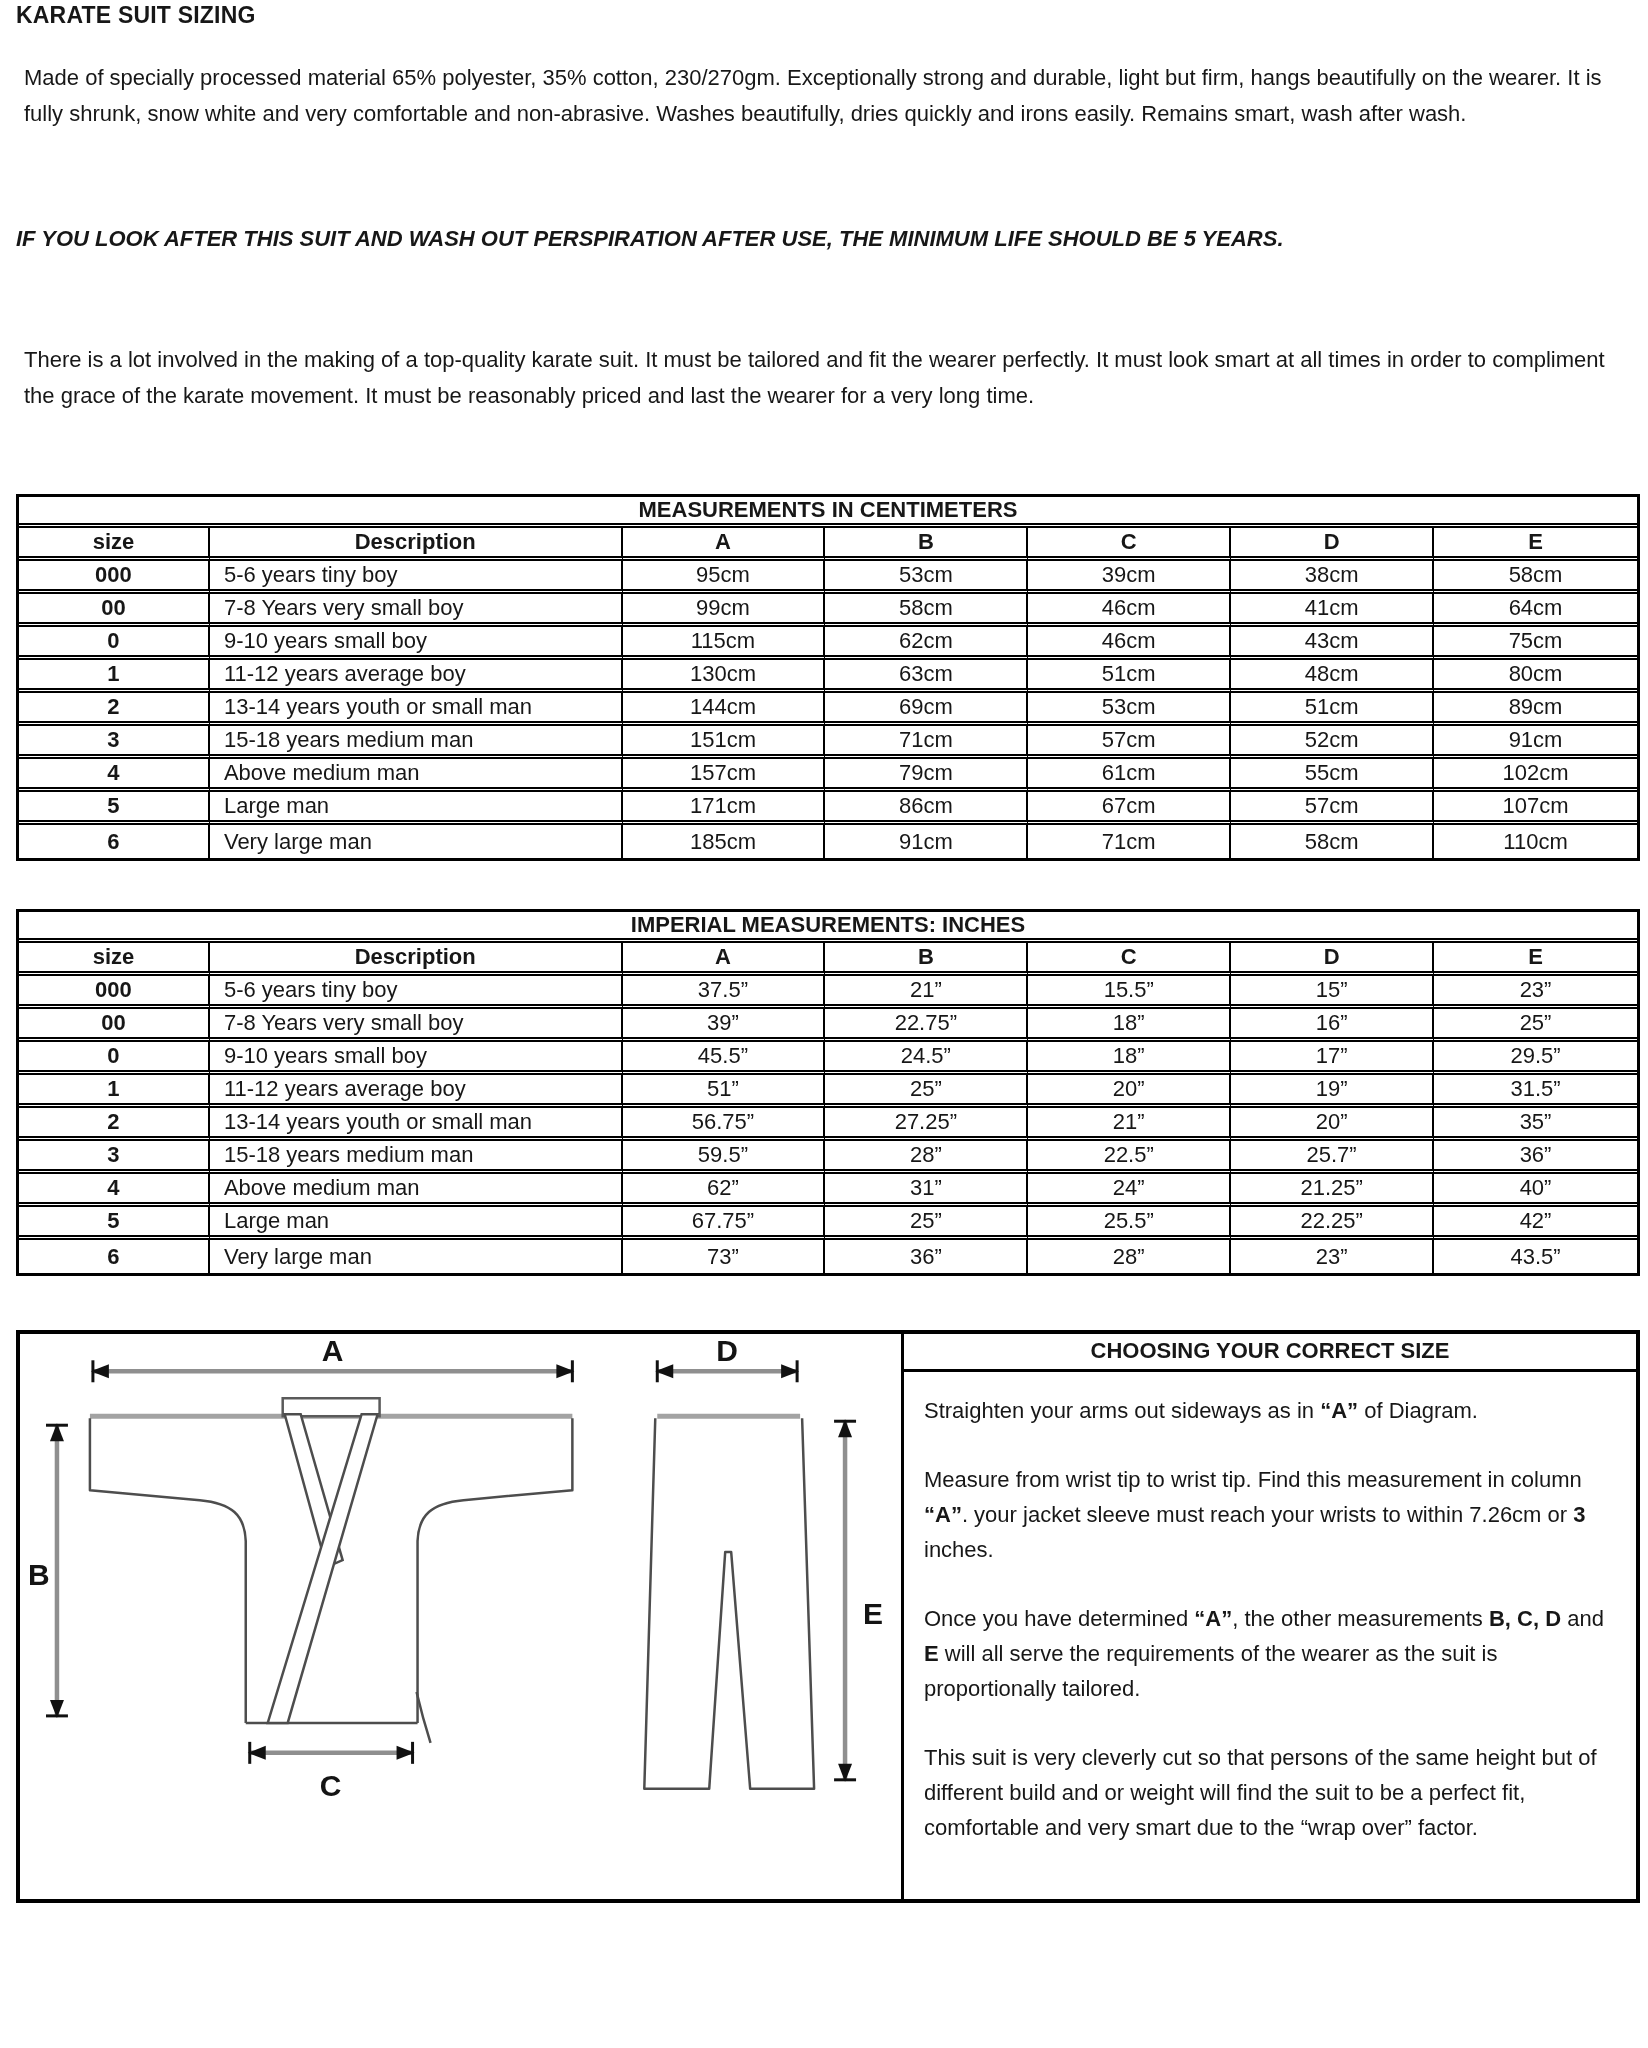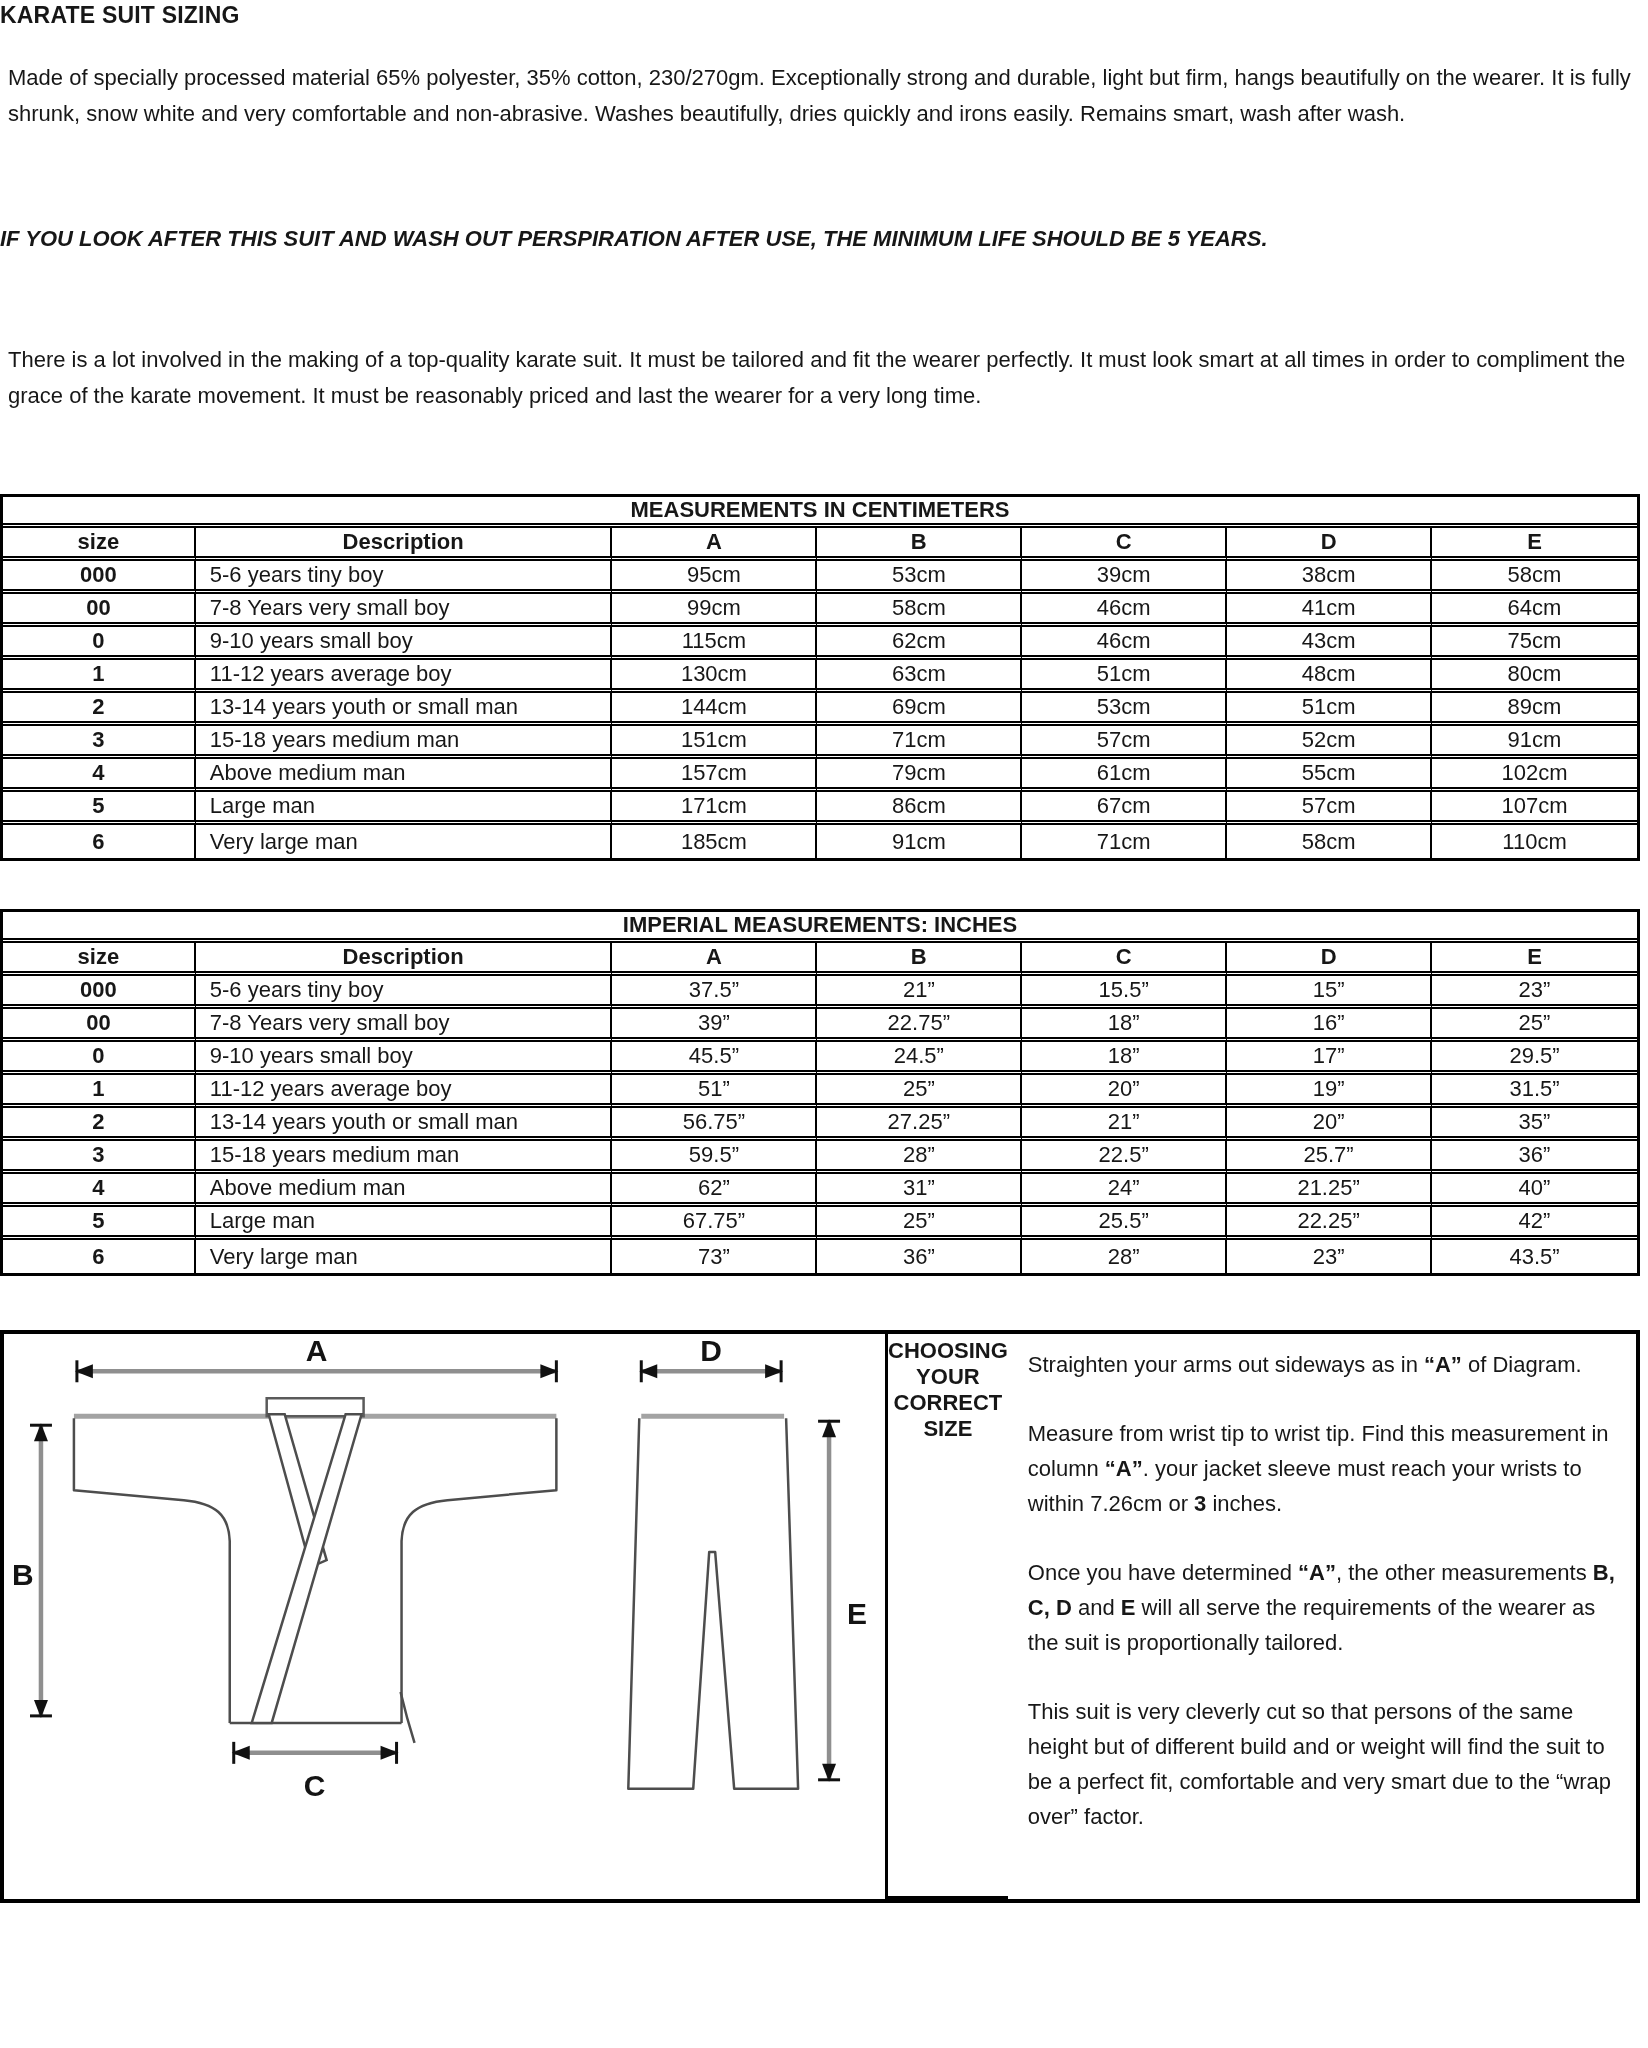--- a/index.html
+++ b/index.html
@@ -4,21 +4,21 @@
 <style>
   * { box-sizing: border-box; }
   html, body { margin: 0; padding: 0; }
   body {
     width: 1648px; height: 2048px;
     background: #ffffff;
     color: #171717;
     font-family: "Liberation Sans", sans-serif;
     overflow: hidden;
   }
-  .page { padding: 2px 8px 0 0; }
+  .page { padding: 2px 8px 0 16px; }
 
   .doc-title {
     font-size: 23px; font-weight: bold; margin: 0; line-height: 26px;
     letter-spacing: 0.2px;
   }
   .para { font-size: 22px; line-height: 36px; margin: 8px; }
   .intro { margin-top: 32px; }
   .warranty {
     margin-top: 92px; font-weight: bold; font-style: italic;
     font-size: 22px; line-height: 30px;
@@ -53,21 +53,21 @@
   .bottom {
     margin-top: 54px; height: 573px;
     border: 4px solid #000;
     display: flex; align-items: stretch;
   }
   .diagram-cell {
     width: 884px; border-right: 3px solid #000;
     background: #fff; position: relative;
   }
   .diagram-cell svg { display: block; }
-  .guide-cell { flex: 1; display: flex; flex-direction: row; }
+  .guide-cell { flex: 1; display: flex; flex-direction: column; gap: 8px; }
   .guide-title {
     font-size: 22px; font-weight: bold; text-align: center;
     padding: 4px 0 5px 0; line-height: 26px;
     border-bottom: 3px solid #000;
   }
   .guide-body { padding: 13px 16px 0 20px; }
   .guide-body p { font-size: 22px; line-height: 35px; margin: 0 0 34px 0; }
 
   .dim-label { font: bold 30px "Liberation Sans", sans-serif; fill: #141414; }
 </style>

